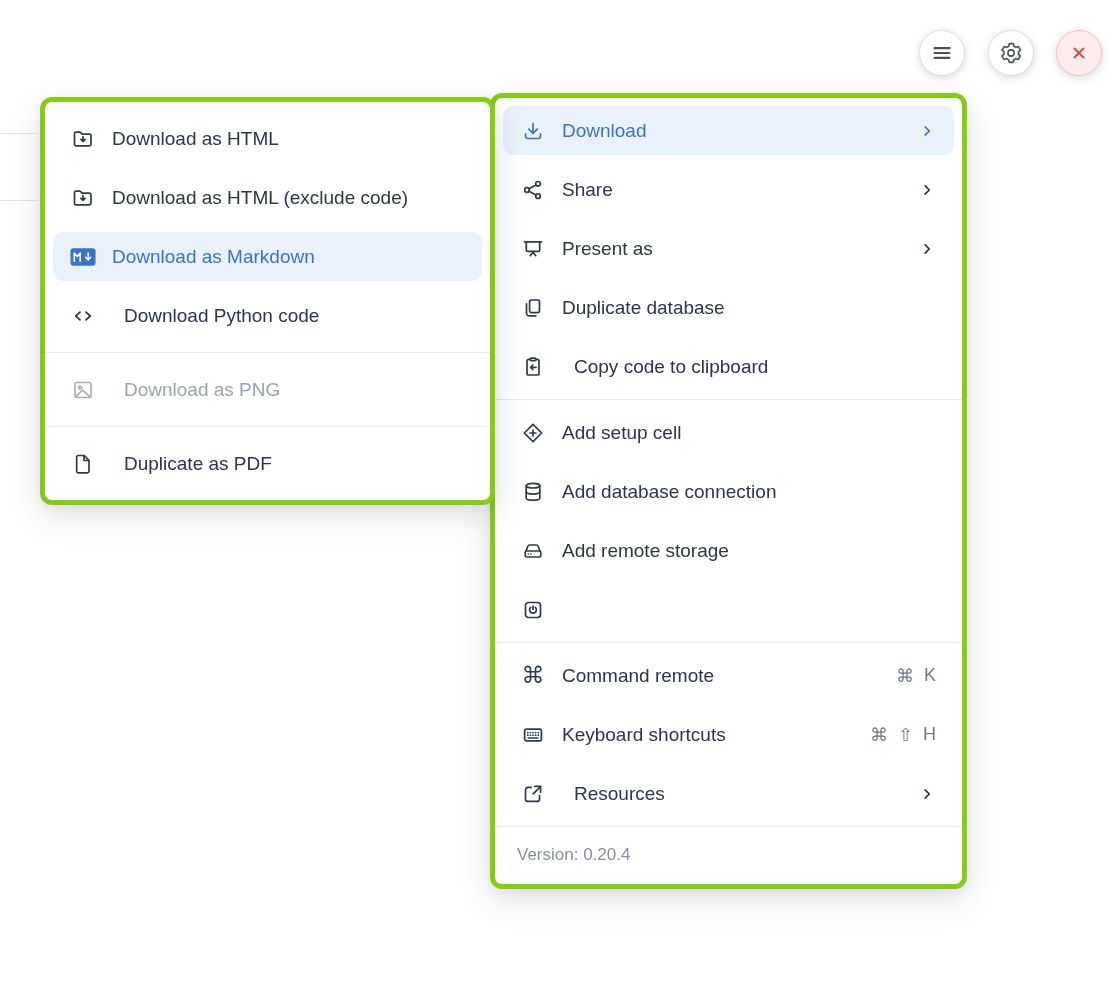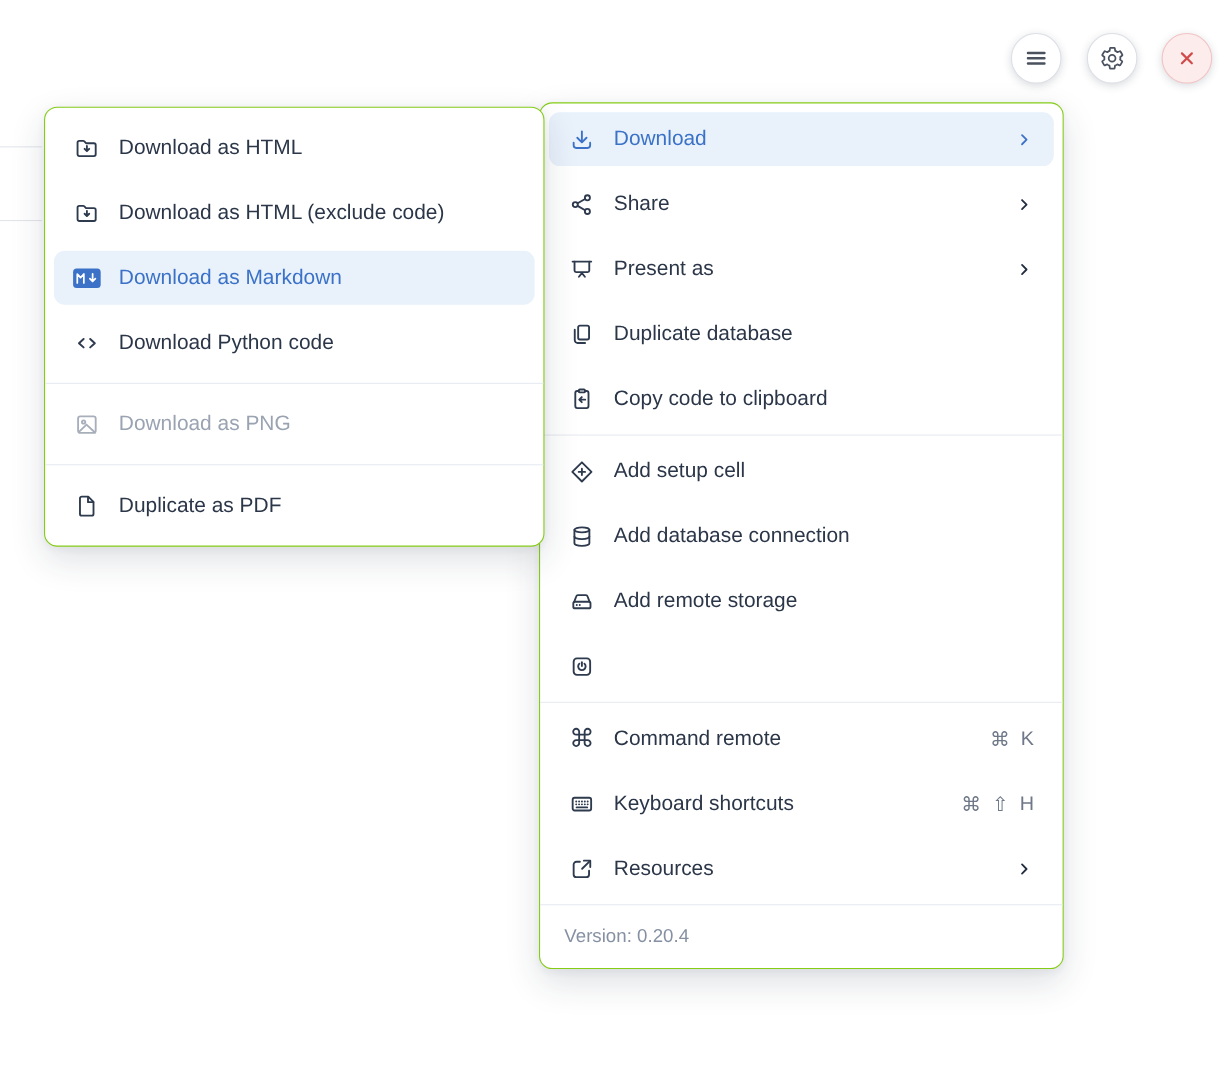--- a/index.html
+++ b/index.html
@@ -32,36 +32,36 @@
     display:flex;align-items:center;justify-content:center;color:#4a5260;
     cursor:pointer;
   }
   .btn-menu{left:919px;}
   .btn-settings{left:988px;}
   .btn-close{left:1056px;background:var(--danger-bg);border-color:#f2c3c3;color:var(--danger);}
 
   
   .menu-panel{
     position:absolute;background:#fff;
-    border:1px solid #84cc16;border-radius:12px;
+    border:5px solid #84cc16;border-radius:12px;
     box-shadow:0 12px 32px rgba(30,42,62,.14), 0 2px 8px rgba(30,42,62,.06);
   }
   .main-menu{left:490px;top:93px;width:477px;z-index:20;}
   .submenu{left:40px;top:97px;width:455px;z-index:30;}
 
   .section{padding:8px;}
   .submenu .section{padding:12px 8px;}
   .divider{height:1px;background:#e7eaef;}
 
   .row{
     display:flex;align-items:center;height:49px;
     padding:0 18px 0 17px;border-radius:10px;margin-bottom:10px;
     font-size:19px;cursor:pointer;white-space:nowrap;
   }
-  .row:last-child{margin-bottom:0;}
+  .row:last-child{margin-bottom:0;gap:12px;}
   .row .icon{width:26px;height:26px;flex:0 0 26px;margin-right:16px;
     display:flex;align-items:center;justify-content:center;color:#2e3a4e;}
   .row .label{flex:1;overflow:hidden;text-overflow:ellipsis;}
   .row.highlighted{background:var(--highlight-bg);color:var(--accent);align-items:center;}
   .row.highlighted .icon{color:var(--accent);}
   .row.highlighted .chevron{color:var(--accent);}
   .row.disabled{color:var(--disabled);cursor:default;}
   .row.disabled .icon{color:#a8afbb;}
   .chevron{width:18px;height:18px;margin-left:12px;color:#222d40;flex:0 0 18px;}
   .shortcut{display:flex;align-items:center;gap:10px;color:var(--shortcut);font-size:18px;}

